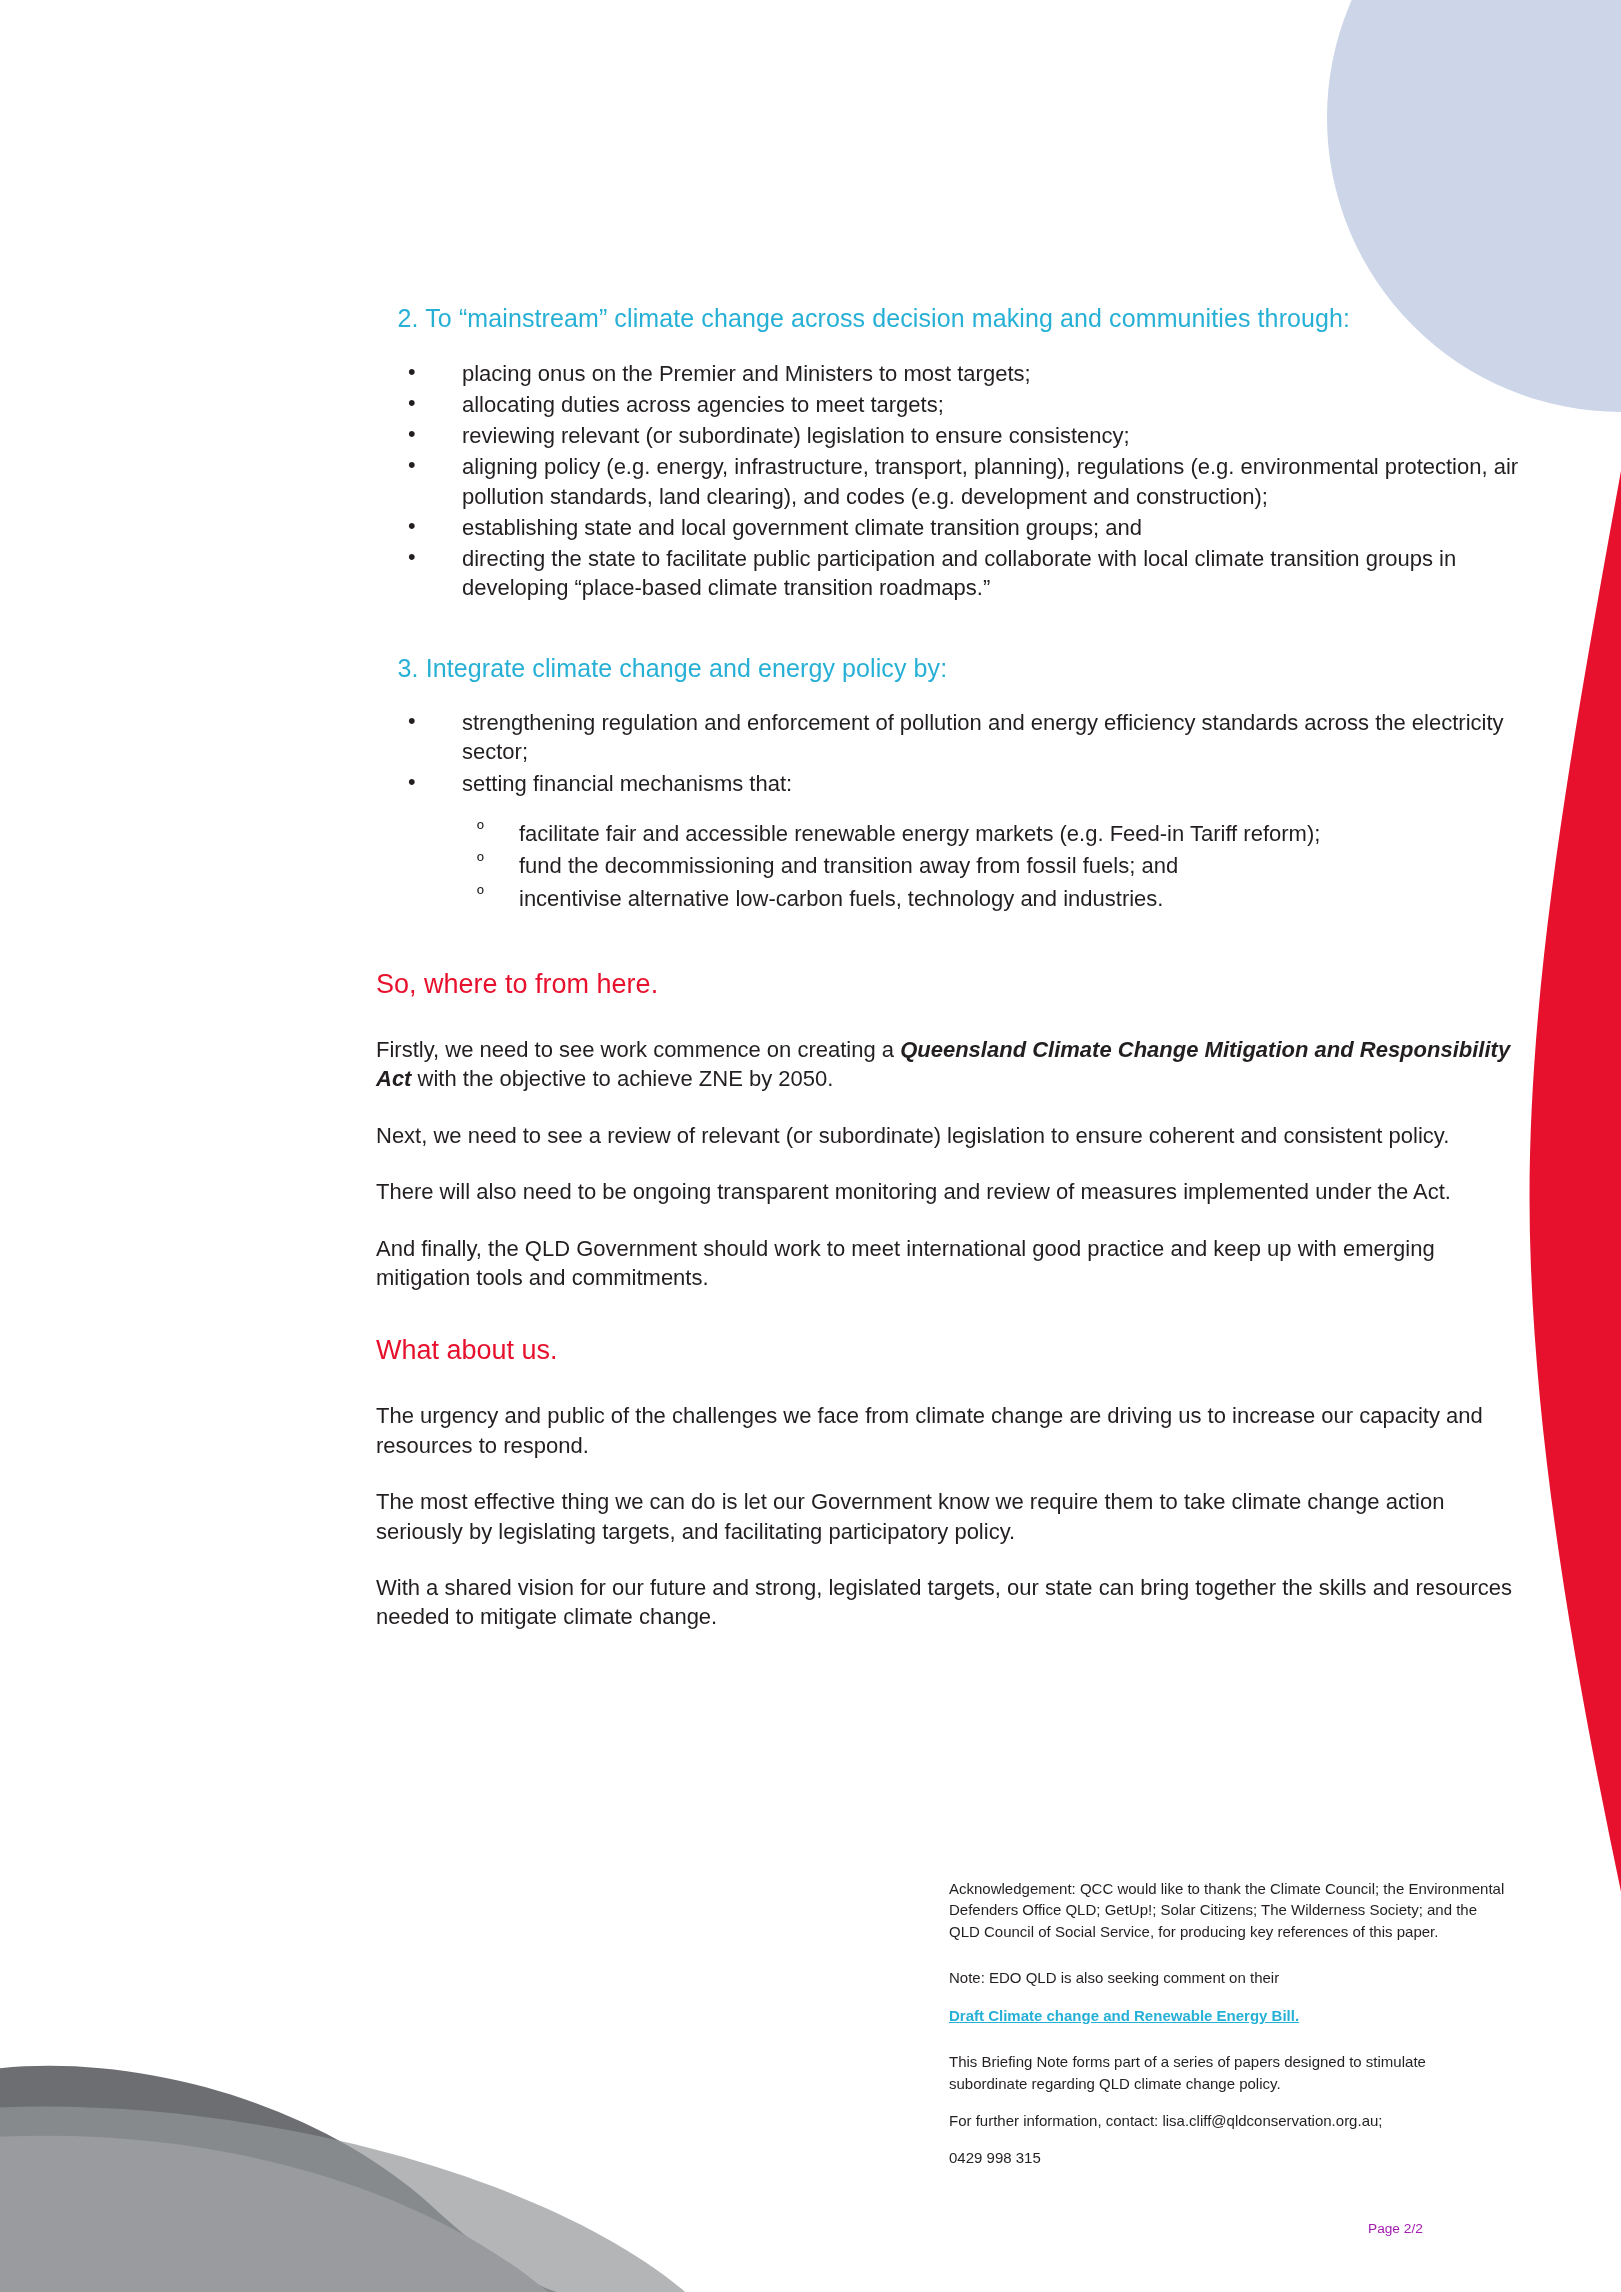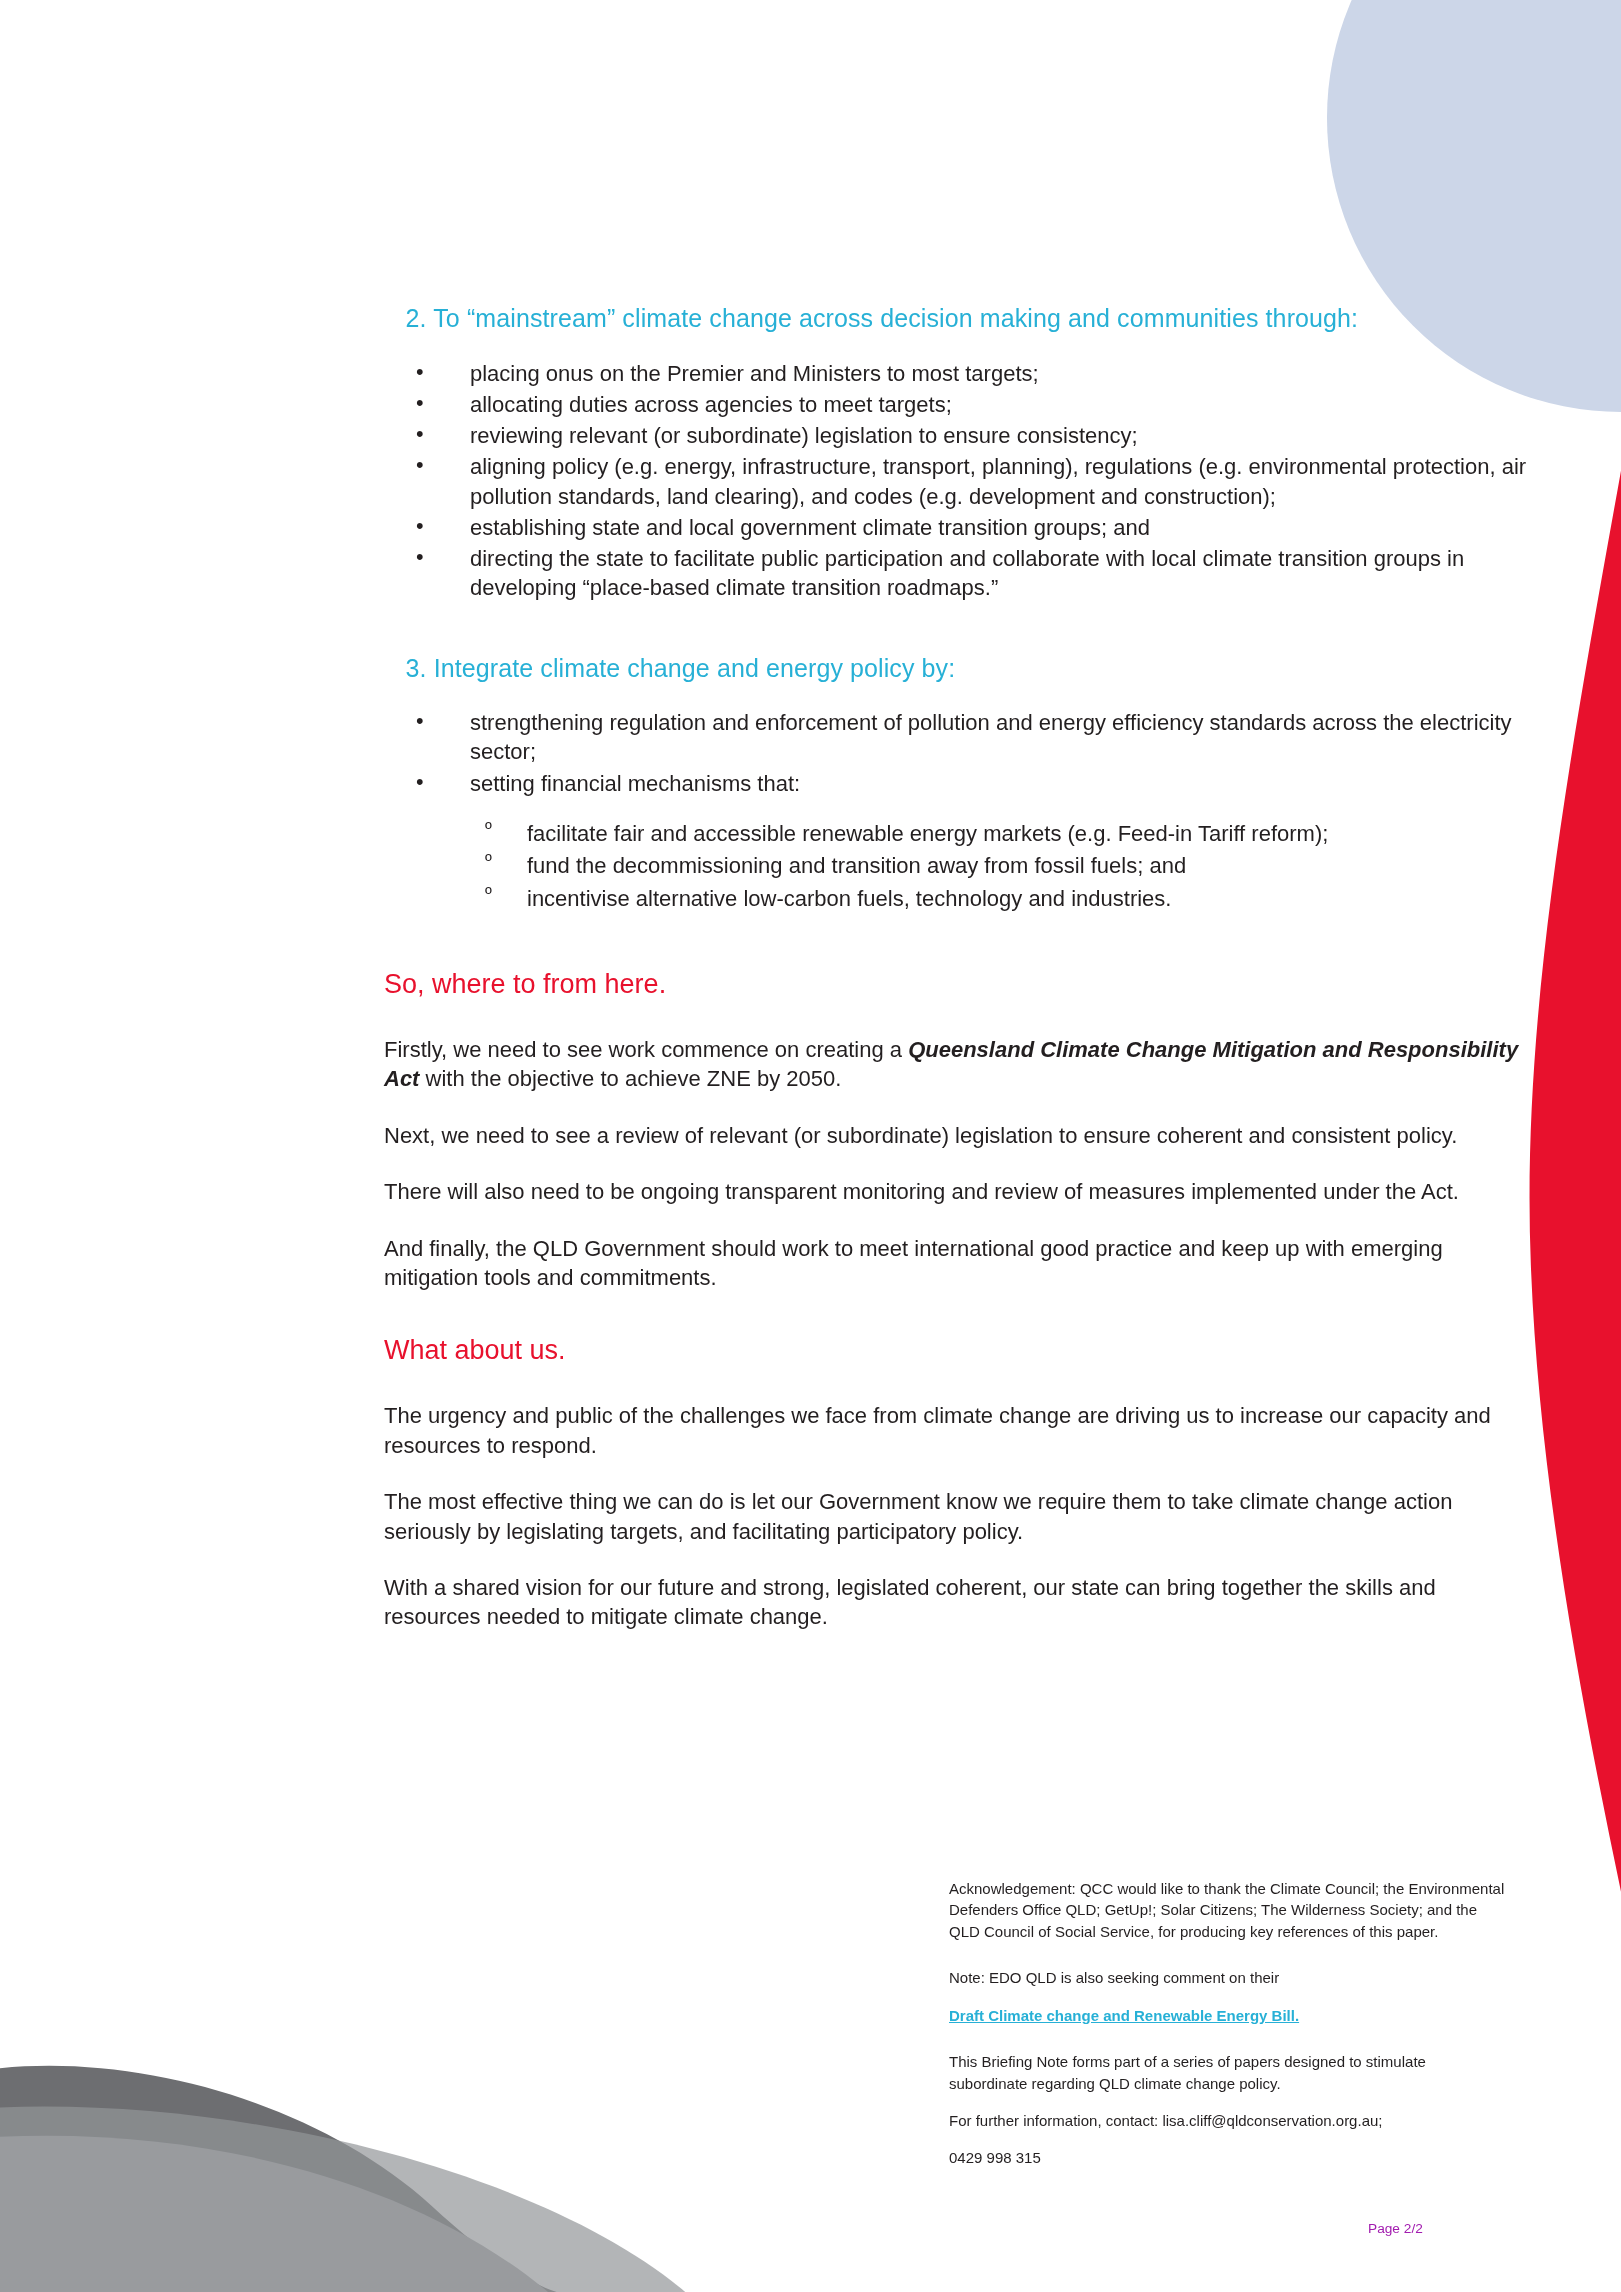--- a/index.html
+++ b/index.html
@@ -28,21 +28,21 @@
   
   .page {
     position: absolute;
     left: 0; top: 0;
     width: 1621px;
     height: 2293px;
   }
 
   .content {
     position: absolute;
-    left: 384px;
+    left: 376px;
     top: 304px;
     width: 1147px;
   }
 
   h2.section-heading {
     color: #27b0d6;
     font-size: 25px;
     font-weight: normal;
     margin: 0 0 25.5px 21.6px;
     letter-spacing: 0.1px;
@@ -208,21 +208,21 @@
     <p class="body-text">And finally, the QLD Government should work to meet international good practice and keep up with emerging mitigation tools and commitments.</p>
 
     <div class="spacer-44"></div>
 
     <h3 class="red-heading">What about us.</h3>
     <div class="spacer-36"></div>
     <p class="body-text">The urgency and public of the challenges we face from climate change are driving us to increase our capacity and resources to respond.</p>
     <div class="spacer-28"></div>
     <p class="body-text">The most effective thing we can do is let our Government know we require them to take climate change action seriously by legislating targets, and facilitating participatory policy.</p>
     <div class="spacer-28"></div>
-    <p class="body-text">With a shared vision for our future and strong, legislated coherent, our state can bring together the skills and resources needed to mitigate climate change.</p>
+    <p class="body-text">With a shared vision for our future and strong, legislated targets, our state can bring together the skills and resources needed to mitigate climate change.</p>
   </div>
 
   <div class="footer-notes">
     <p>Acknowledgement: QCC would like to thank the Climate Council; the Environmental Defenders Office QLD; GetUp!; Solar Citizens; The Wilderness Society; and the QLD Council of Social Service, for producing key references of this paper.</p>
     <div class="note-block">
       <p>Note: EDO QLD is also seeking comment on their</p>
       <p><a class="link" href="#">Draft Climate change and Renewable Energy Bill.</a></p>
     </div>
     <div class="small-note">
       <p>This Briefing Note forms part of a series of papers designed to stimulate subordinate regarding QLD climate change policy.</p>

